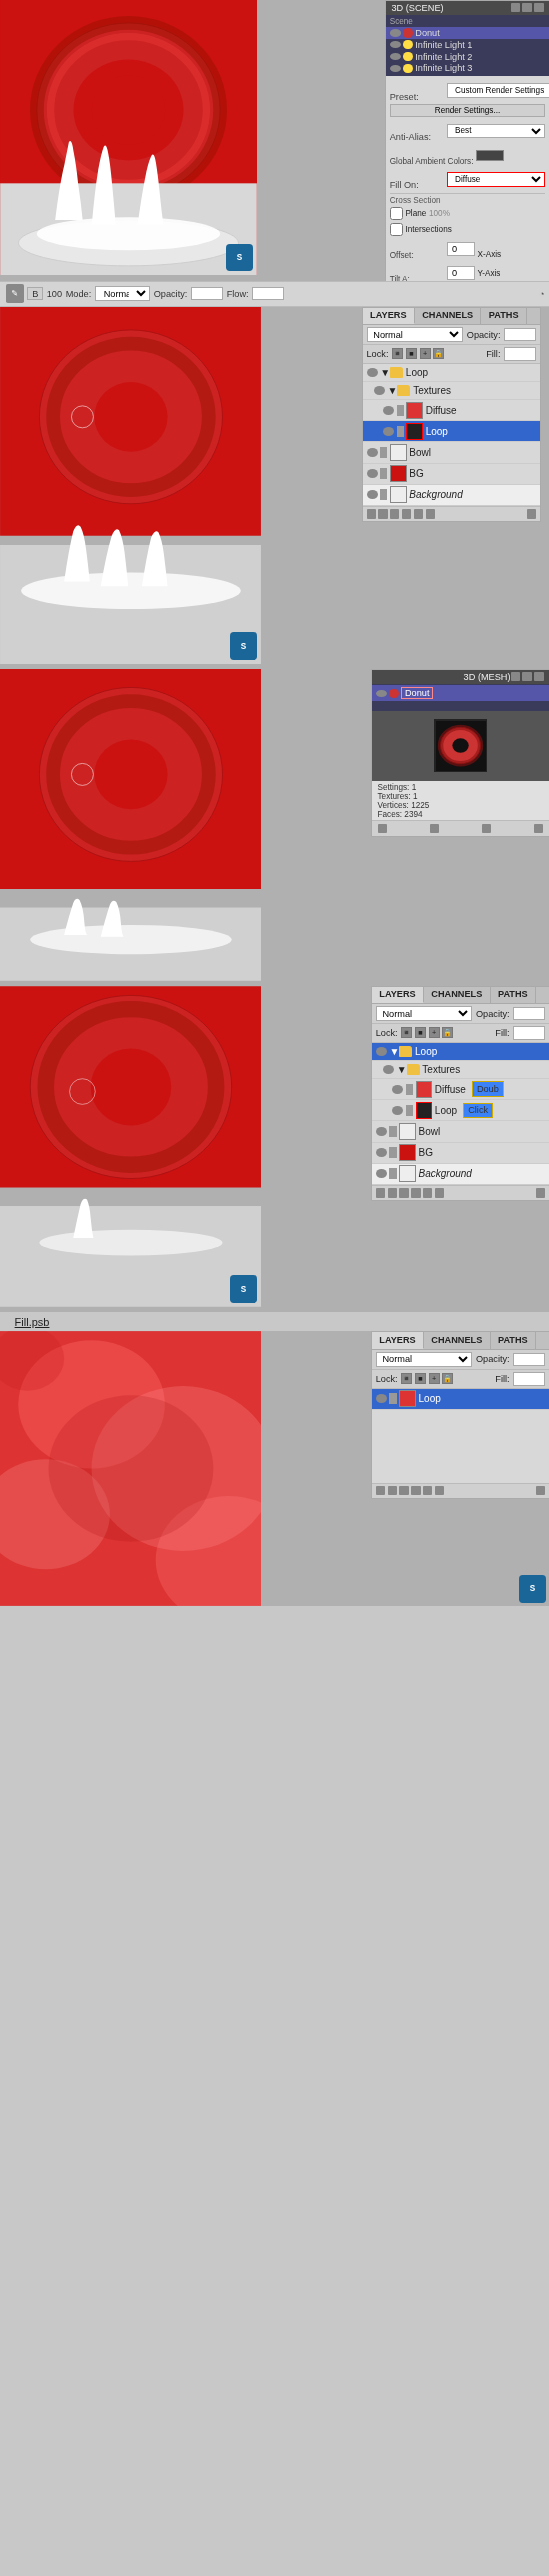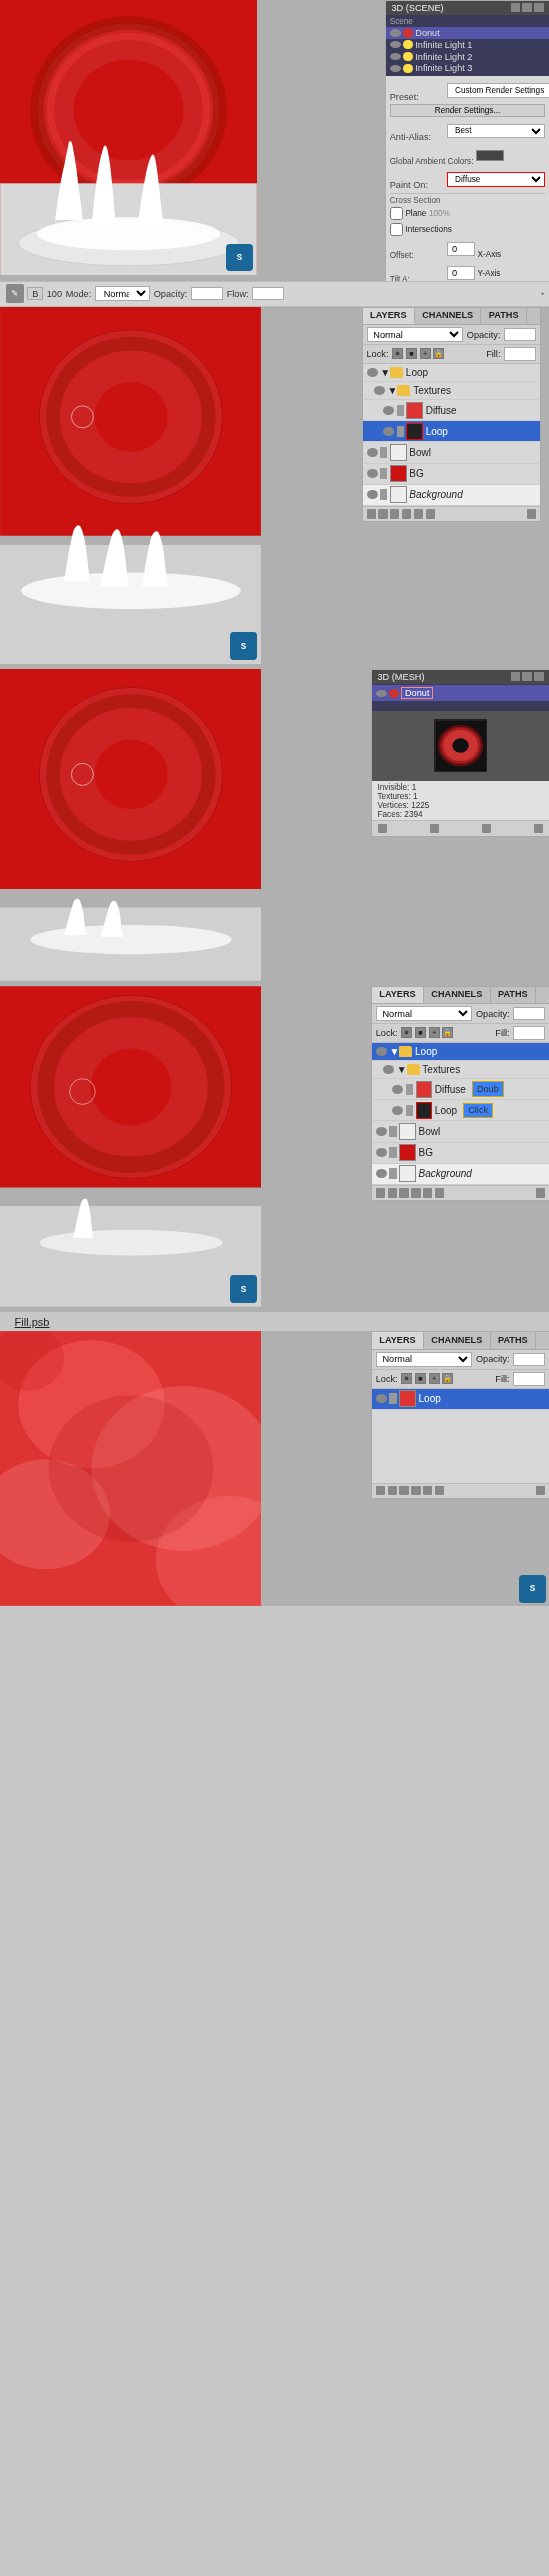--- a/index.html
+++ b/index.html
@@ -377,21 +377,21 @@
       display: flex; align-items: center; justify-content: center;
       color: #fff; font-size: 8.2px; font-weight: bold;
     }
 
     .panel-mesh-title {
       background: #4a4a4a;
       color: #eee;
       padding: 1.8px 5.5px;
       display: flex;
       align-items: center;
-      justify-content: space-between;
+      justify-content: flex-end;
       font-size: 9.2px;
     }
 
     .bg-italic { font-style: italic; }
 
     .red-outline {
       border: 1.8px solid red;
     }
   </style>
 </head>
@@ -476,21 +476,21 @@
         <span class="prop-label">Anti-Alias:</span>
         <select class="prop-dropdown">
           <option>Best</option>
         </select>
       </div>
       <div class="prop-row">
         <span class="prop-label" style="font-size:8.2px;">Global Ambient Colors:</span>
         <span class="color-swatch" style="background:#444444;"></span>
       </div>
       <div class="prop-row">
-        <span class="prop-label">Paint On:</span>
+        <span class="prop-label">Fill On:</span>
         <select class="prop-dropdown red-outline">
           <option>Diffuse</option>
         </select>
       </div>
 
       <div style="border-top:0.9px solid #bbb; margin:1.8px 0; padding-top:1.8px;">
         <div class="prop-row">
           <span style="font-size:8.2px; color:#555;">Cross Section</span>
         </div>
         <div class="prop-row">
@@ -697,21 +697,21 @@
           <ellipse cx="27" cy="27" rx="22" ry="20" fill="#cc3333" stroke="#991111" stroke-width="1"></ellipse>
           <ellipse cx="27" cy="27" rx="22" ry="20" fill="none" stroke="#881111" stroke-width="6" opacity="0.6"></ellipse>
           <ellipse cx="27" cy="27" rx="9" ry="8" fill="#111"></ellipse>
         </svg>
       </div>
     </div>
 
 
     <div class="mesh-info">
       <div>
-        <span>Invisible:</span>
+        <span>Settings:</span>
         <span>1</span>
       </div>
       <div>
         <span>Textures:</span>
         <span>1</span>
       </div>
       <div>
         <span>Vertices:</span>
         <span>1225</span>
       </div>

